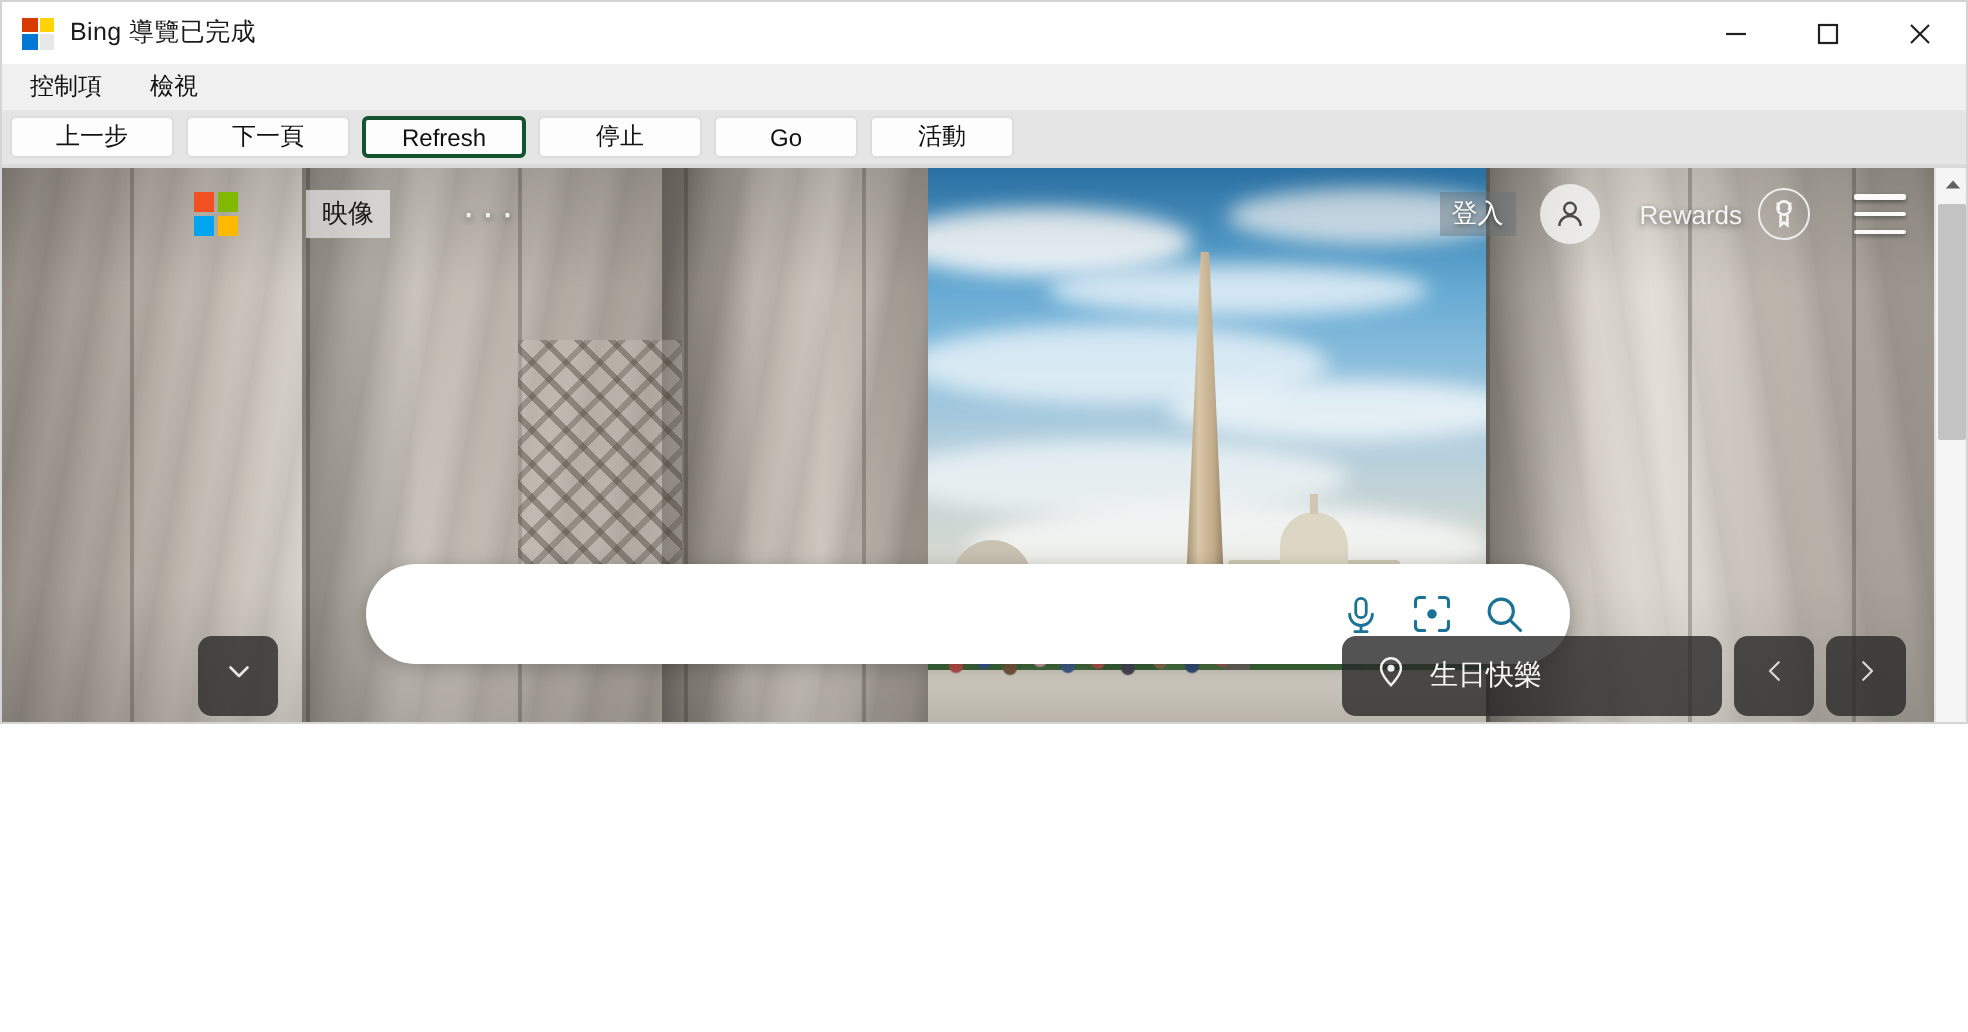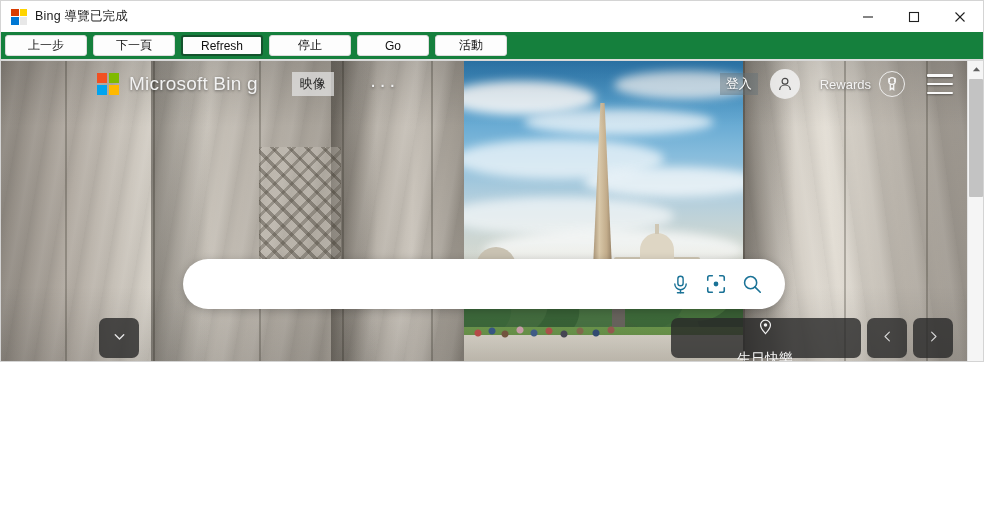--- a/index.html
+++ b/index.html
@@ -63,21 +63,21 @@
   }
   .menu-item {
     font-size: 12px; color: #111;
     padding: 2px 10px; margin-left: 4px;
     cursor: default;
   }
 
   
   .toolbar {
     height: 28px; flex: 0 0 28px;
-    background: #15803d;
+    background: #e5e5e5;
     display: flex; align-items: center;
     padding: 0 4px;
     gap: 6px;
     border-bottom: 1px solid #dcdcdc;
   }
   .tb-btn {
     height: 21px; min-width: 76px;
     background: #fdfdfd;
     border: 1px solid #dcdcdc;
     border-radius: 3px;
@@ -376,21 +376,21 @@
     z-index:6; cursor:pointer;
   }
   .bottom-right {
     position:absolute; right:14px; bottom:3px;
     display:flex; align-items:center; gap:6px; z-index:6;
   }
   .loc-pill {
     height:40px; min-width:190px; border-radius:7px;
     background: rgba(40,40,40,.80);
     display:flex; align-items:center; gap:11px;
-    padding: 0 18px 0 16px; cursor:pointer;flex-direction:column;
+    padding: 0 18px 0 16px; cursor:pointer;
   }
   .loc-text { color:#f5f5f5; font-size:14px; white-space:nowrap; }
   .nav-sq {
     width:40px; height:40px; border-radius:7px;
     background: rgba(40,40,40,.80);
     display:flex;align-items:center;justify-content:center; cursor:pointer;
   }
 
   
   .scrollbar {
@@ -435,20 +435,24 @@
       </div>
       <div class="win-btn close">
         <svg width="12" height="12" viewBox="0 0 12 12">
             <line x1="1.5" y1="1.5" x2="10.5" y2="10.5" stroke="#202020" stroke-width="1.1"></line>
             <line x1="10.5" y1="1.5" x2="1.5" y2="10.5" stroke="#202020" stroke-width="1.1"></line>
           </svg>
       </div>
     </div>
   </div>
 
+  <div class="menubar">
+    <div class="menu-item">控制項</div>
+    <div class="menu-item">檢視</div>
+  </div>
 
   <div class="toolbar">
     <div class="tb-btn w82">上一步</div>
     <div class="tb-btn w82">下一頁</div>
     <div class="tb-btn primary w82">Refresh</div>
     <div class="tb-btn w82">停止</div>
     <div class="tb-btn w72">Go</div>
     <div class="tb-btn w72">活動</div>
   </div>
 
@@ -503,21 +507,20 @@
         <div class="hero-scrim"></div>
       </div>
 
       <div class="bing-header">
         <div class="ms-logo">
           <i class="ms-a"></i>
             <i class="ms-b"></i>
             <i class="ms-c"></i>
             <i class="ms-d"></i>
         </div>
-        <div class="brand">Microsoft Bin g</div>
         <div class="nav-images">映像</div>
         <div class="nav-more">···</div>
 
         <div class="header-right">
           <div class="signin">登入</div>
           <div class="avatar">
             <svg width="16" height="16" viewBox="0 0 16 16">
               <circle cx="8" cy="5.3" r="2.9" fill="none" stroke="#4a4a4a" stroke-width="1.2"></circle>
               <path d="M2.7 14c0-3 2.4-5 5.3-5s5.3 2 5.3 5" fill="none" stroke="#4a4a4a" stroke-width="1.2"></path>
             </svg>

